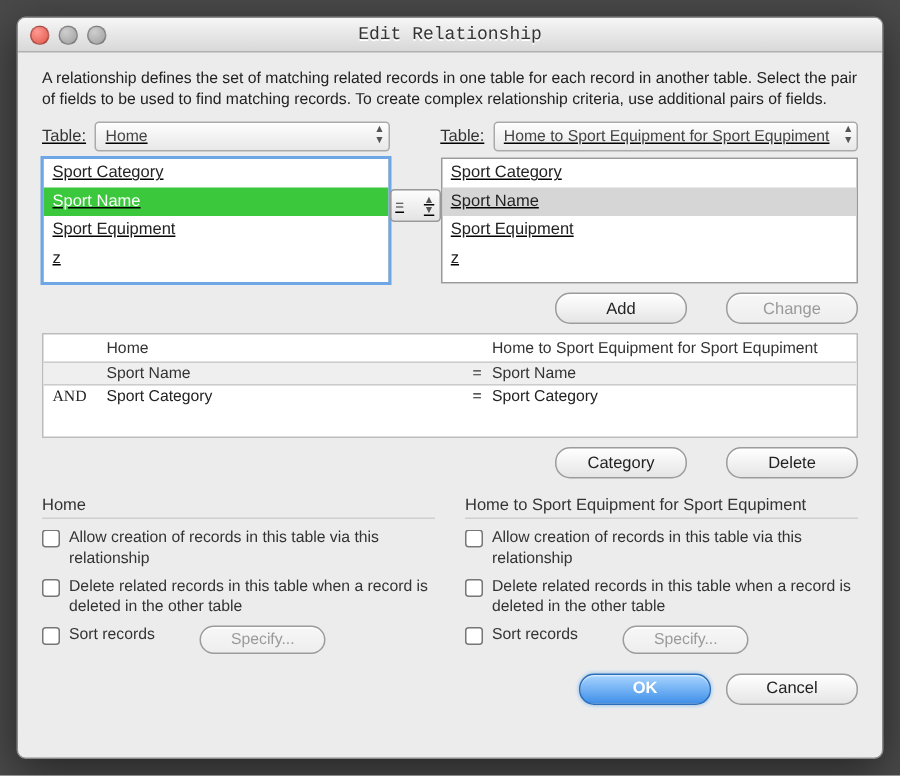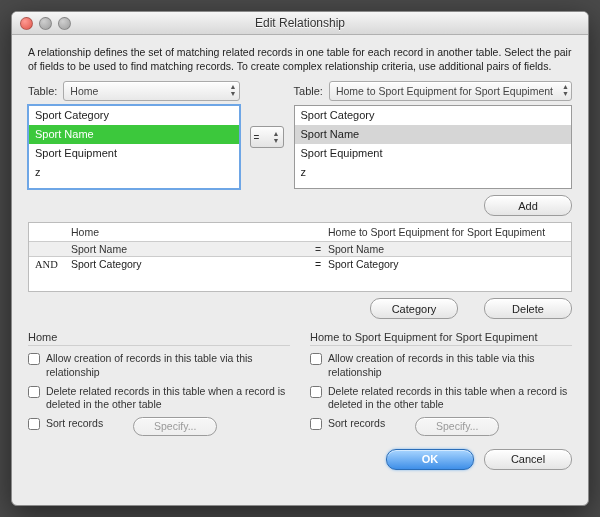--- a/index.html
+++ b/index.html
@@ -47,37 +47,38 @@
     display: inline-block;
   }
   .t-close { background: radial-gradient(circle at 35% 30%, #ff9a92, #e0564b); }
   .t-min { background: radial-gradient(circle at 35% 30%, #cfcfcf, #9e9e9e); }
   .t-zoom { background: radial-gradient(circle at 35% 30%, #cfcfcf, #9e9e9e); }
   .titlebar .title {
     margin: 0 auto;
     font-size: 12px;
     color: #333;
     text-shadow: 0 1px 0 #fff;
+    font-family: Liberation Mono, monospace;
   }
   .content {
     padding: 10px 16px 14px 16px;
     flex: 1;
     display: flex;
     flex-direction: column;
   }
   .description {
     font-size: 10.5px;
     color: #222;
     line-height: 1.35;
     margin-bottom: 8px;
   }
   .tables-row {
     display: flex;
-    gap: 10px;
     align-items: flex-start;
+    text-decoration: underline;
   }
   .table-block {
     flex: 1;
     display: flex;
     flex-direction: column;
   }
   .table-label-row {
     display: flex;
     align-items: center;
     gap: 6px;
@@ -339,20 +340,21 @@
           <div class="row">Sport Category</div>
           <div class="row selected-gray">Sport Name</div>
           <div class="row">Sport Equipment</div>
           <div class="row">z</div>
         </div>
       </div>
     </div>
 
     <div class="row-btns">
       <div class="mac-btn">Add</div>
+      <div class="mac-btn disabled">Change</div>
     </div>
 
     <div class="pairs-area">
       <div class="pairs-header">
         <div class="colA">Home</div>
         <div class="colB">Home to Sport Equipment for Sport Equpiment</div>
       </div>
       <div class="pairs-grid-header">
         <div class="colA">Sport Name</div>
         <div class="eq">=</div>

